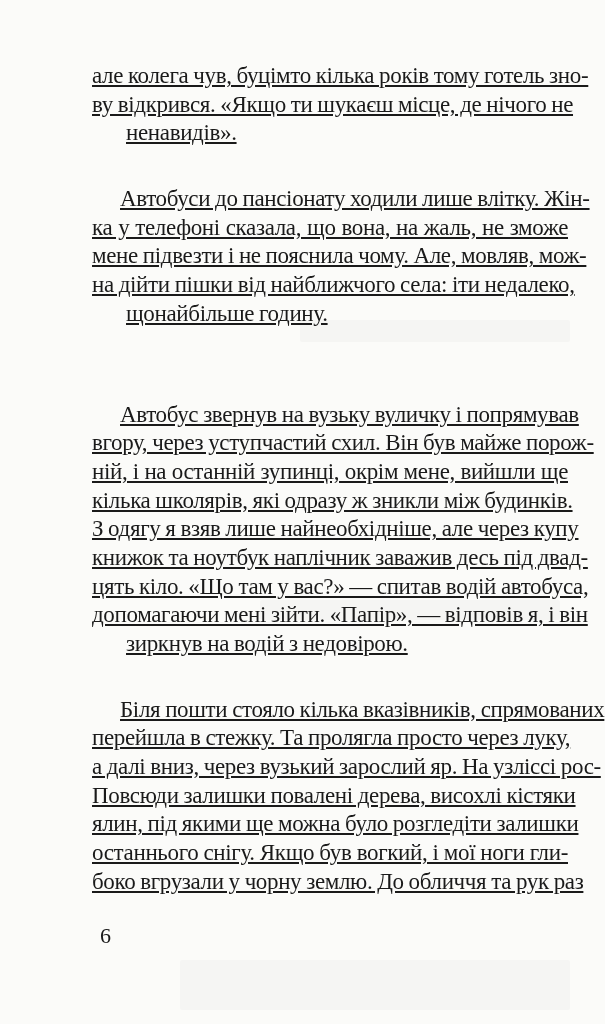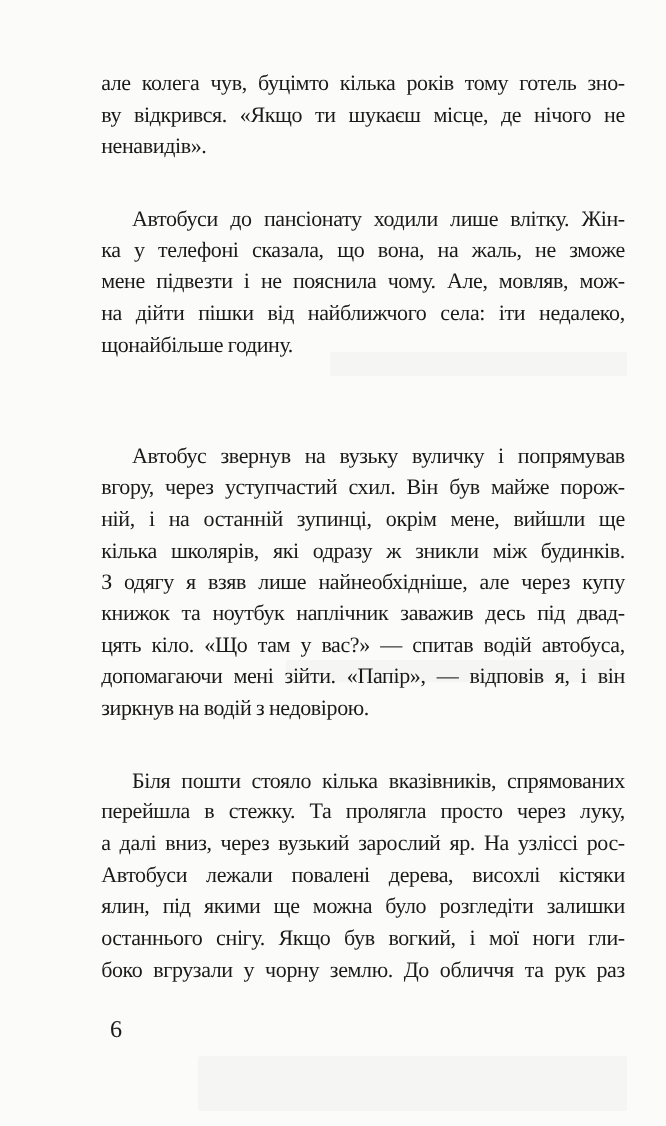--- a/index.html
+++ b/index.html
@@ -18,29 +18,31 @@
   .page {
     position: absolute;
     left: 92px;
     top: 62px;
     width: 476px;
   }
   .line {
     display: block;
     height: 28.7px;
     line-height: 28.7px;
-    font-size: 20px;
+    font-size: 23px;
     white-space: nowrap;
     text-align: justify;
     text-align-last: justify;
     letter-spacing: -0.35px;
     word-spacing: -0.5px;
+    text-decoration: underline;
   }
   .line.last {
     text-align-last: left;
+    margin-left: 34px;
   }
   .line.indent {
     padding-left: 28px;
     margin-top: 37px;
   }
   .section-gap {
     height: 35px;
   }
   .page-number {
     position: absolute;
@@ -89,21 +91,21 @@
     <span class="line">книжок та ноутбук наплічник заважив десь під двад-</span>
     <span class="line">цять кіло. «Що там у вас?» — спитав водій автобуса,</span>
     <span class="line">допомагаючи мені зійти. «Папір», — відповів я, і він</span>
     <span class="line last">зиркнув на водій з недовірою.</span>
   </p>
 
   <p style="margin:0; margin-top:6px">
     <span class="line indent">Біля пошти стояло кілька вказівників, спрямованих</span>
     <span class="line">перейшла в стежку. Та пролягла просто через луку,</span>
     <span class="line">а далі вниз, через вузький зарослий яр. На узліссі рос-</span>
-    <span class="line">Автобуси лежали повалені дерева, висохлі кістяки</span>
+    <span class="line">Повсюди залишки повалені дерева, висохлі кістяки</span>
     <span class="line">ялин, під якими ще можна було розгледіти залишки</span>
     <span class="line">останнього снігу. Якщо був вогкий, і мої ноги гли-</span>
     <span class="line">боко вгрузали у чорну землю. До обличчя та рук раз</span>
   </p>
 
 </main>
 
 <div class="page-number">6</div>
 
 </body></html>

